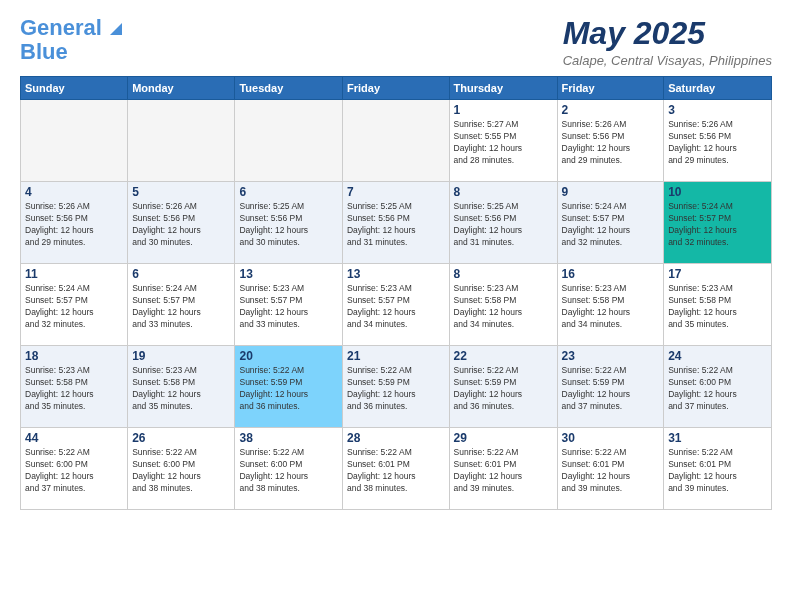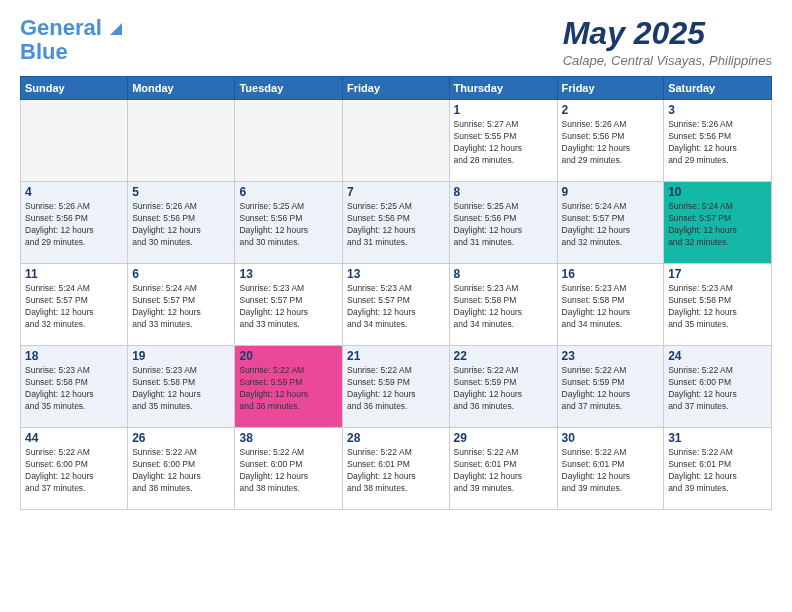--- a/index.html
+++ b/index.html
@@ -275,21 +275,21 @@
 Daylight: 12 hours
 and 35 minutes.</div>
           </td>
           <td style="background: rgb(237, 242, 249);">
             <div class="day-number">19</div>
             <div class="day-info" style="white-space: pre-line;">Sunrise: 5:23 AM
 Sunset: 5:58 PM
 Daylight: 12 hours
 and 35 minutes.</div>
           </td>
-          <td style="background: #ec4899;">
+          <td style="background: #7dd3fc;">
             <div class="day-number">20</div>
             <div class="day-info" style="white-space: pre-line;">Sunrise: 5:22 AM
 Sunset: 5:59 PM
 Daylight: 12 hours
 and 36 minutes.</div>
           </td>
           <td style="background: rgb(237, 242, 249);">
             <div class="day-number">21</div>
             <div class="day-info" style="white-space: pre-line;">Sunrise: 5:22 AM
 Sunset: 5:59 PM

